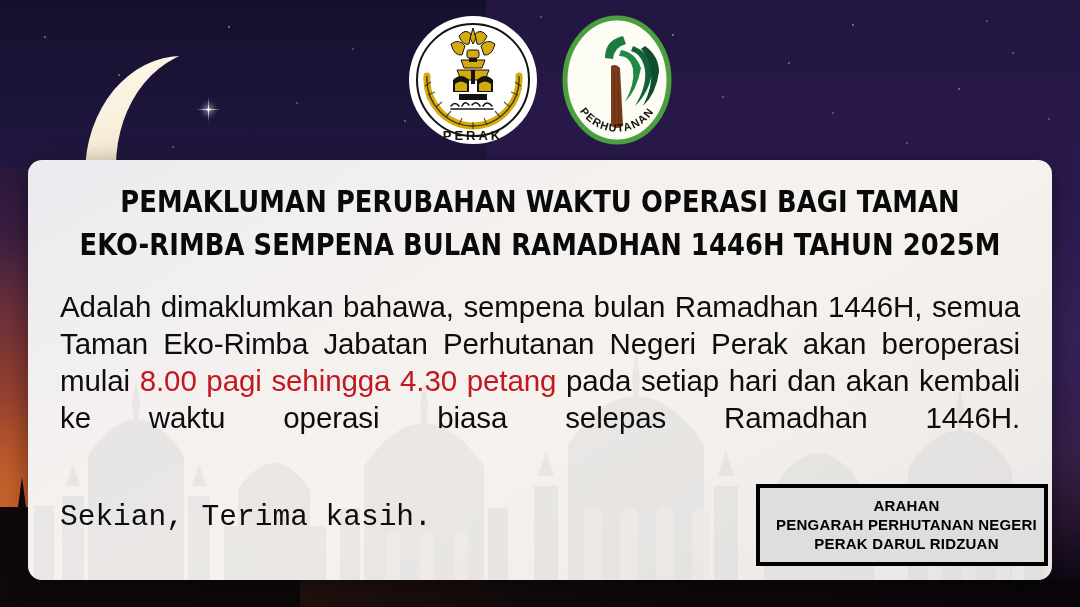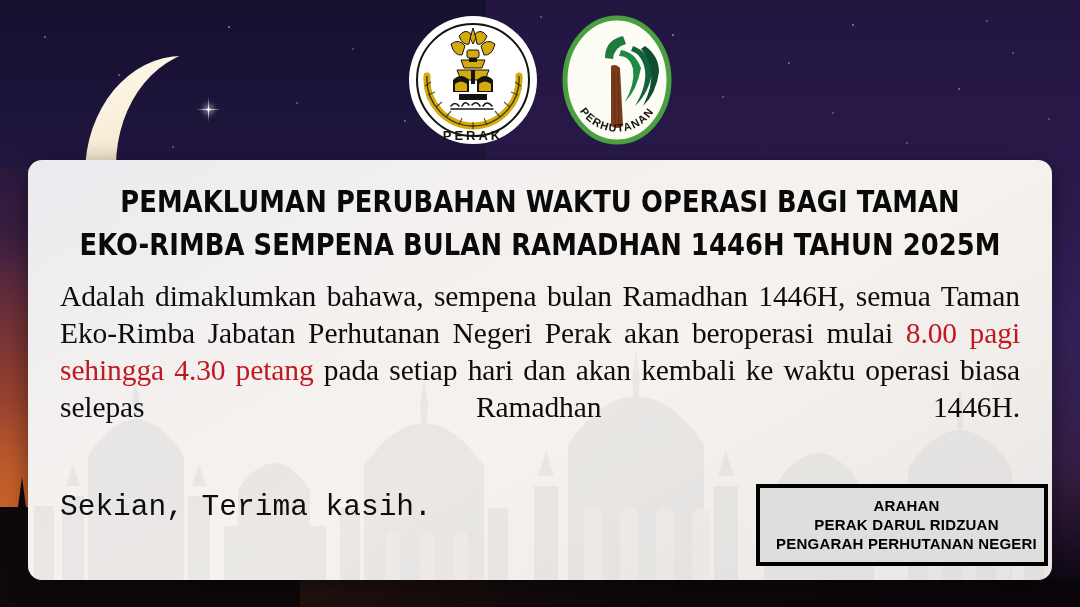--- a/index.html
+++ b/index.html
@@ -155,22 +155,22 @@
     color: #0a0a0a;
     text-align: center;
     transform: scaleX(.955);
     transform-origin: center top;
     white-space: nowrap;
   }
   .title-line { display: block; }
 
   
   .body-block {
-    margin-top: 12px;
-    font-family: Liberation Serif, serif;
+    margin-top: 22px;
+    font-family: Liberation Sans, sans-serif;
     font-size: 29.5px;
     line-height: 37px;
     color: #0d0d0d;
     text-align: justify;
     text-justify: inter-word;
     letter-spacing: -.1px;
     padding: 0 6px;
   }
   .body-block p { margin: 0; }
   .body-block p.para1 { text-align: justify; }
@@ -409,17 +409,17 @@
 
       <div class="body-block">
         <p class="para1"><span>Adalah dimaklumkan bahawa, sempena bulan Ramadhan 1446H, semua Taman Eko-Rimba Jabatan Perhutanan Negeri Perak akan beroperasi mulai </span><span class="hl">8.00 pagi sehingga 4.30 petang</span><span> pada setiap hari dan akan kembali ke waktu operasi biasa selepas Ramadhan 1446H.</span></p>
       </div>
 
       <div class="closing">Sekian, Terima kasih.</div>
     </div>
 
     <div class="sig-box">
       <span class="sig-line">ARAHAN</span>
+      <span class="sig-line">PENGARAH PERHUTANAN NEGERI</span>
       <span class="sig-line">PERAK DARUL RIDZUAN</span>
-      <span class="sig-line">PENGARAH PERHUTANAN NEGERI</span>
     </div>
   </div>
 </div>
 
 </body></html>

